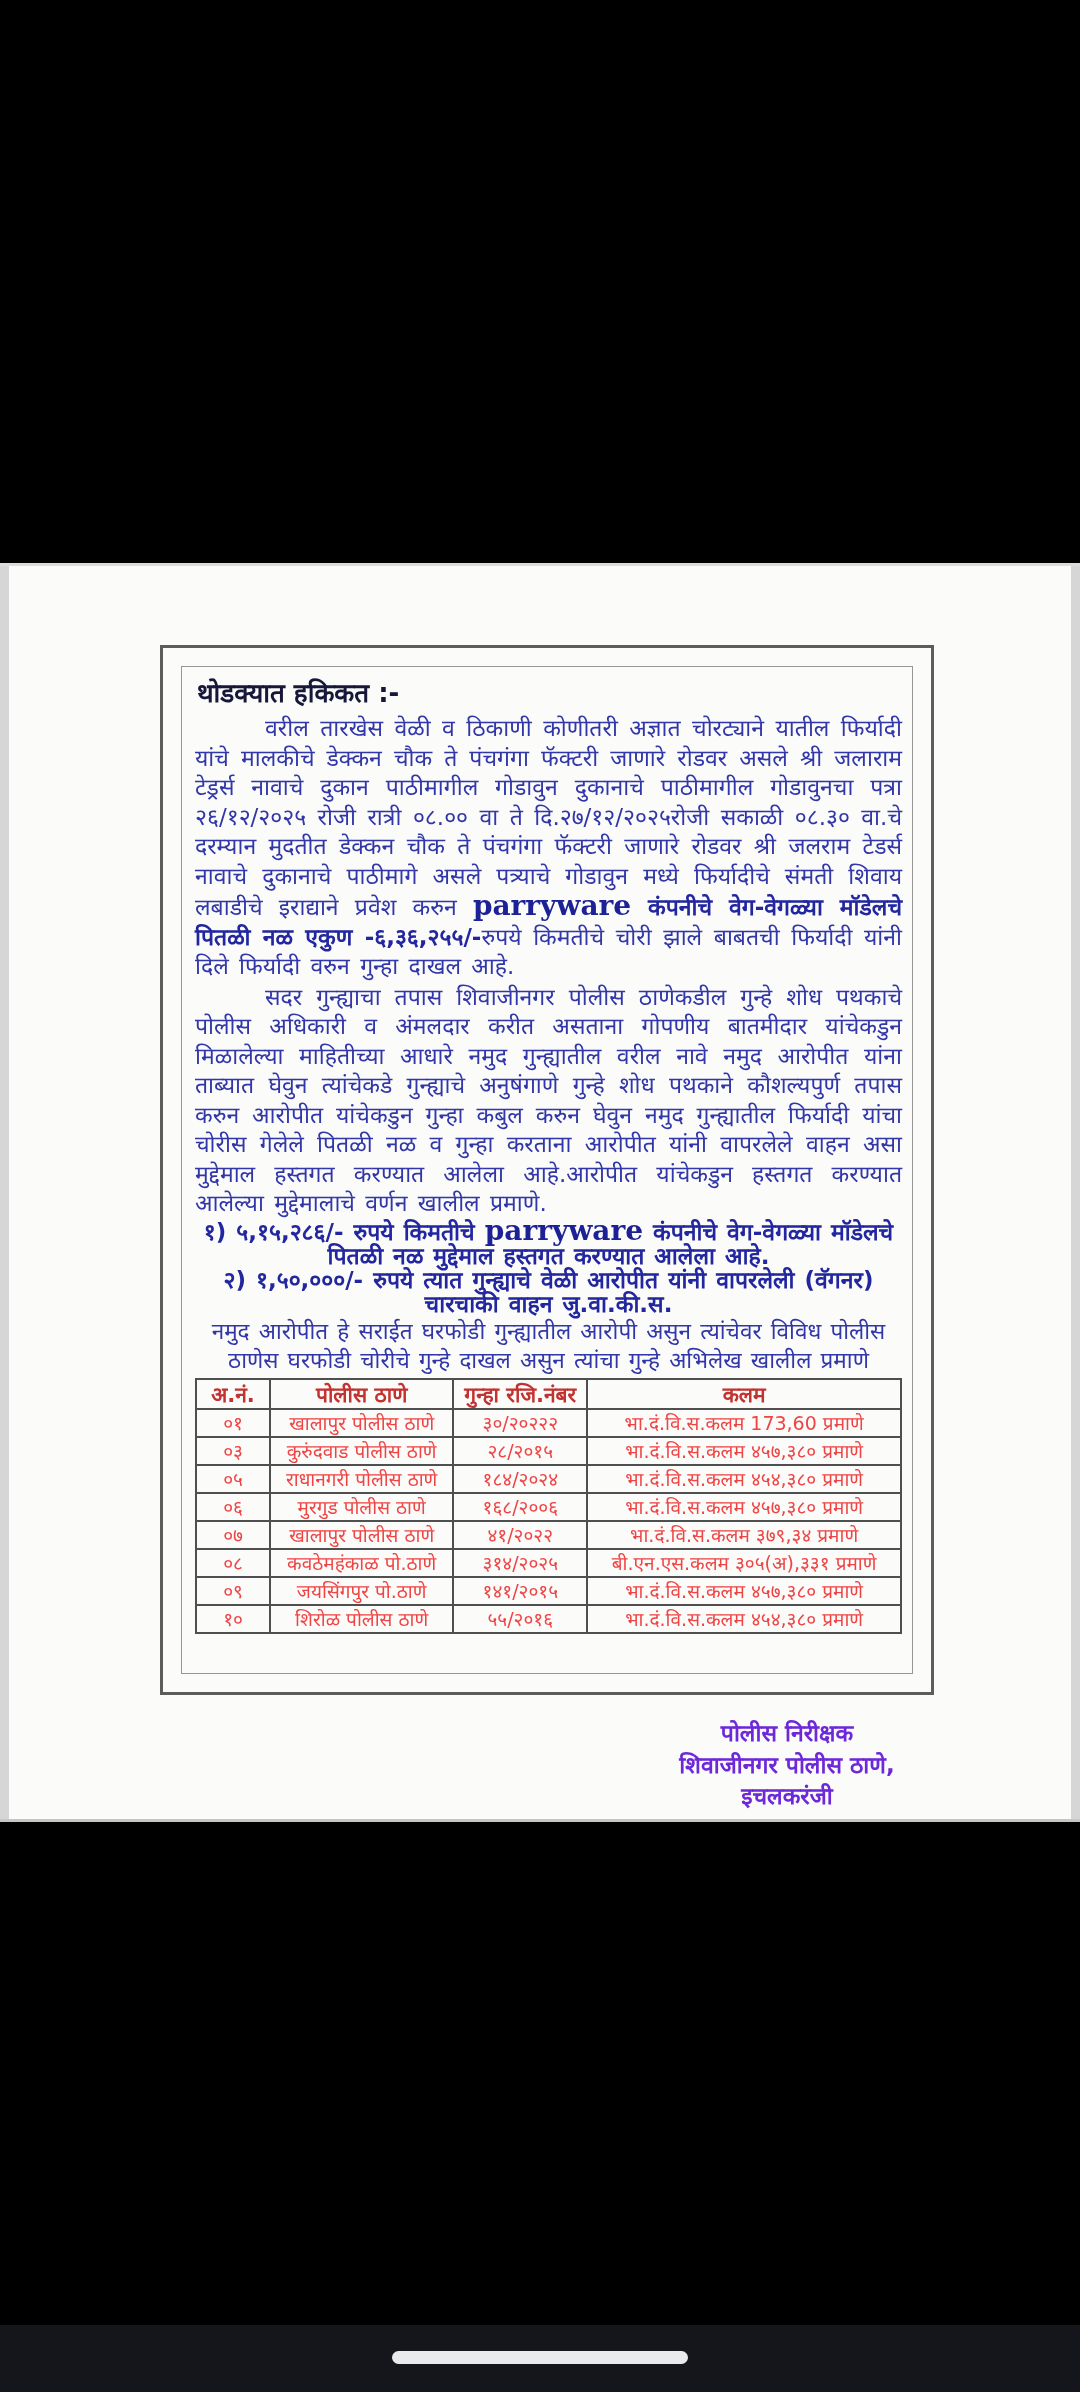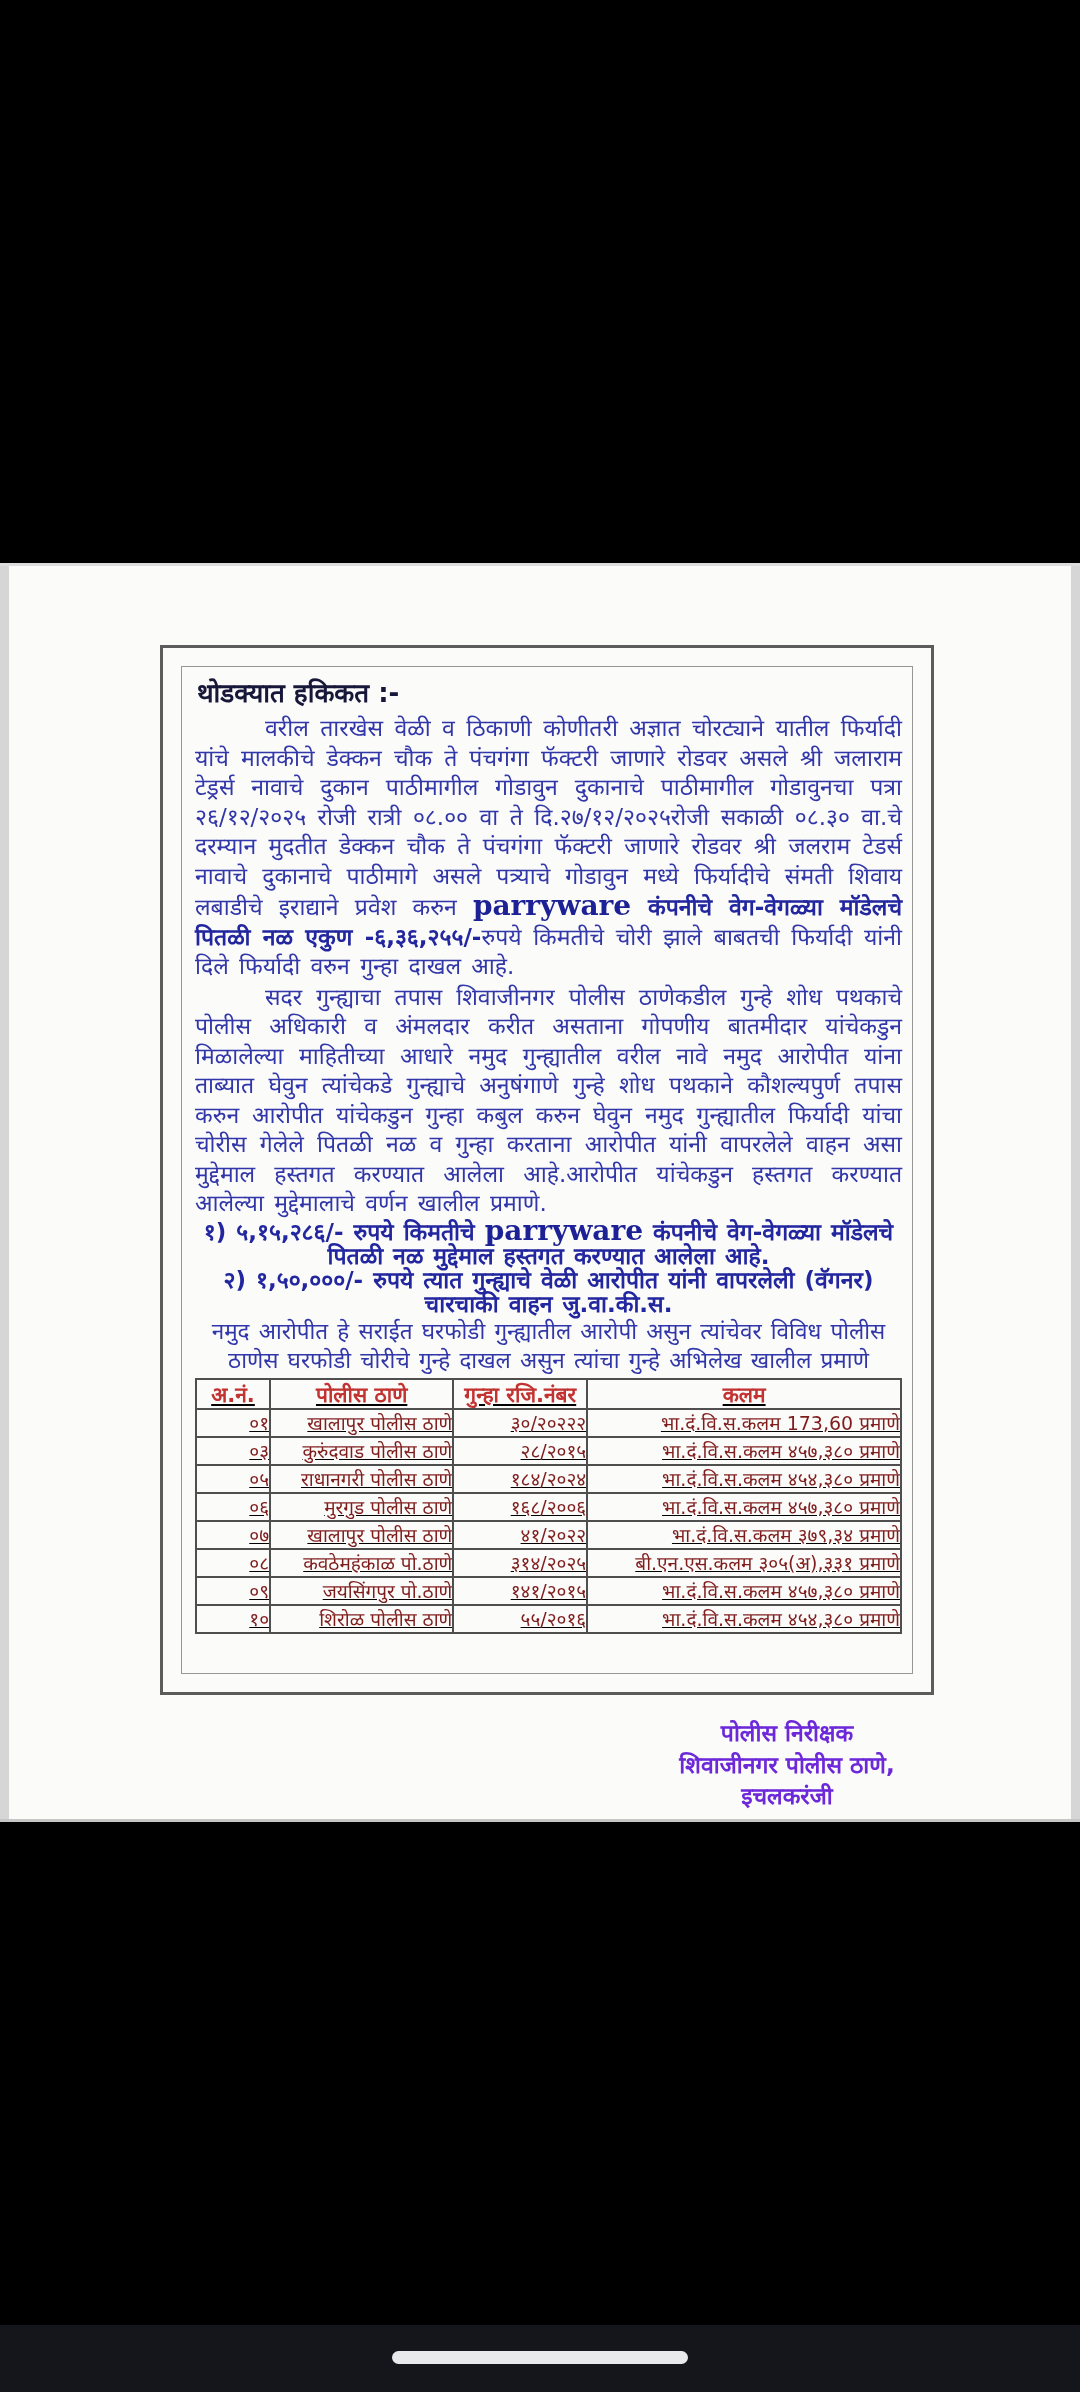--- a/index.html
+++ b/index.html
@@ -16,25 +16,25 @@
   .doc-box-inner{width:100%;height:100%;border:1px solid #979797;padding:5px 10px 6px 13px;overflow:hidden;}
   .doc-heading{font-size:26px;font-weight:bold;color:#17173a;margin:2px 0 4px 2px;}
   .para{font-size:23px;line-height:29.5px;color:#3136a8;text-align:justify;
         text-indent:70px;word-spacing:3px;margin:0;}
   .para.second{margin-top:1px;}
   .bold-deva{font-weight:bold;color:#23279f;}
   .latin-brand{font-family:"DejaVu Serif",serif;font-weight:bold;font-size:28px;color:#1d2196;}
   .item-line{font-size:23px;line-height:24px;font-weight:bold;color:#23279f;
              text-align:center;word-spacing:2px;margin:0;}
   .pre-table{font-size:22.5px;line-height:29px;color:#3136a8;text-align:center;word-spacing:2px;margin:1px 0 3px 0;}
-  table.crime{width:100%;border-collapse:collapse;table-layout:fixed;margin-top:3px;text-decoration:underline;}
+  table.crime{width:100%;border-collapse:collapse;table-layout:fixed;margin-top:3px;}
   table.crime th,table.crime td{border:2px solid #4f4f4f;padding:0;height:28px;
       text-align:center;vertical-align:middle;white-space:nowrap;overflow:hidden;}
   table.crime th{color:#c23230;font-weight:bold;font-size:21px;}
-  table.crime td{color:#7f1d1d;font-size:19px;text-align:right;}
+  table.crime td{color:#ef4444;font-size:19px;}
   col.c-sr{width:10.5%;} col.c-st{width:26%;} col.c-no{width:19%;} col.c-ka{width:44.5%;}
   .signature{position:absolute;top:1152px;right:168px;width:250px;text-align:center;
              color:#6d28d9;font-weight:bold;font-size:23px;line-height:31.5px;white-space:nowrap;}
   
   .navbar{position:absolute;left:0;bottom:0;width:1080px;height:67px;background:#14161b;}
   .home-pill{position:absolute;left:392px;top:26px;width:296px;height:13px;border-radius:7px;background:#e9eaec;}
 </style>
 </head>
 <body>
 

